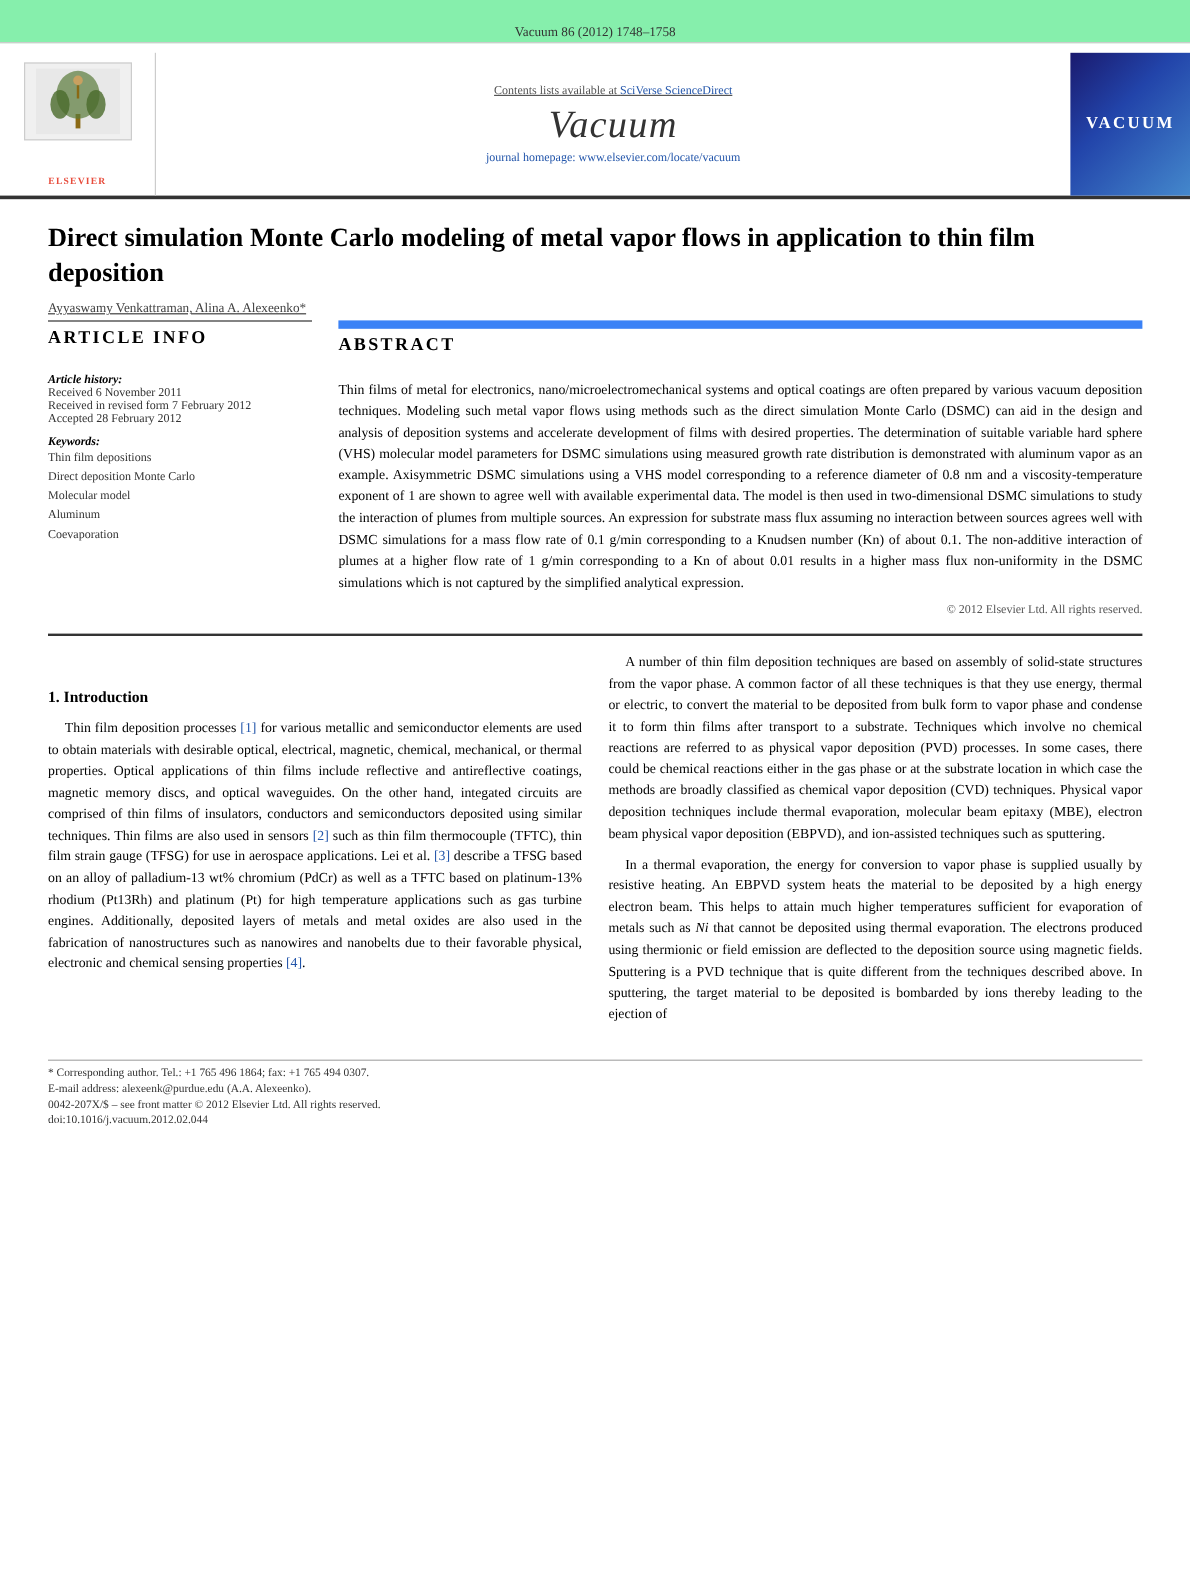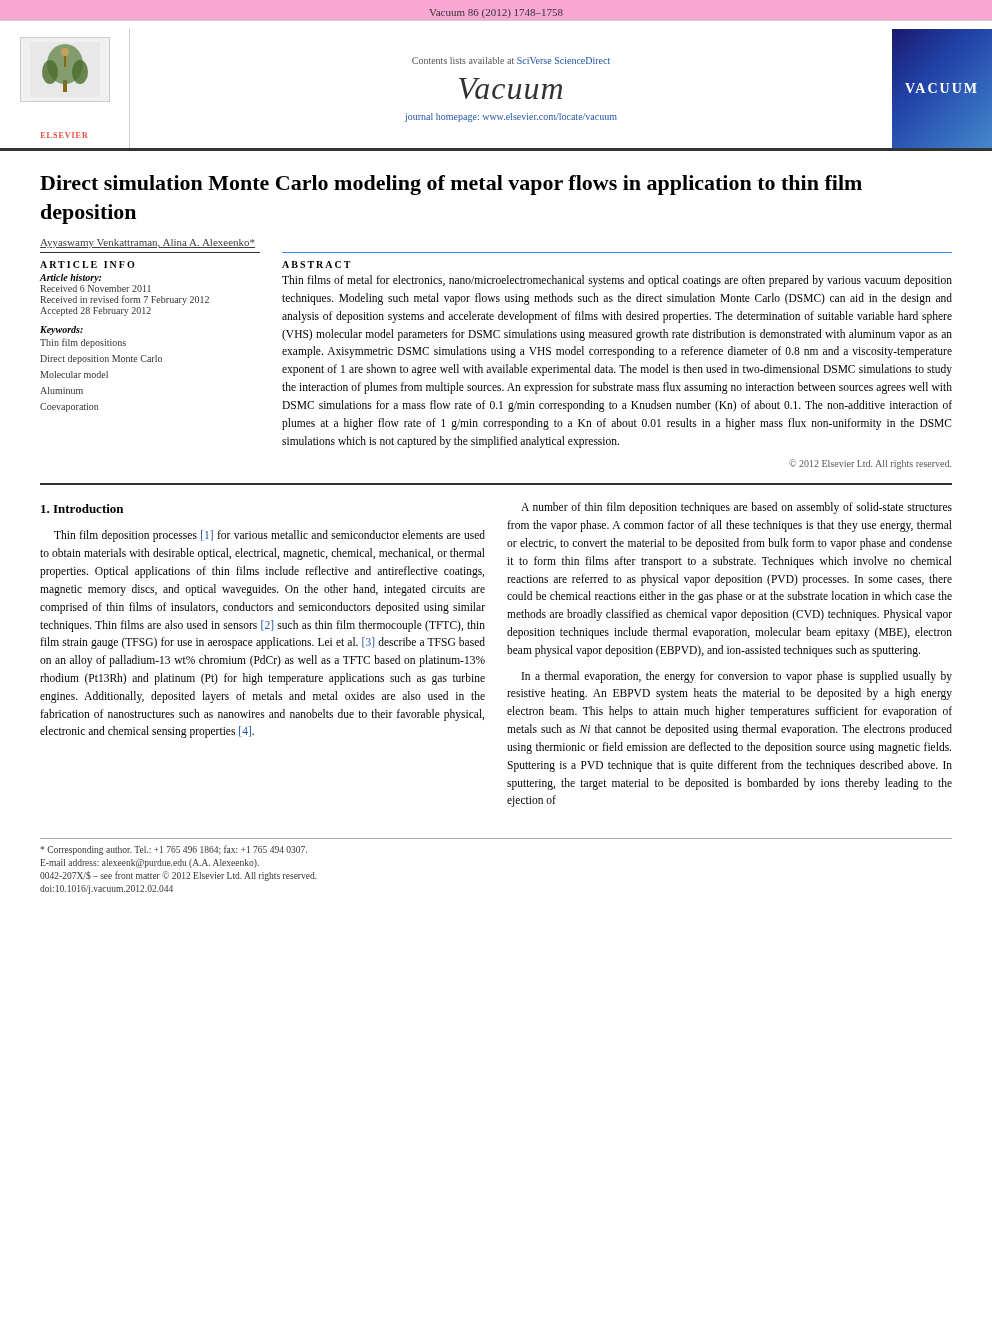--- a/index.html
+++ b/index.html
@@ -6,23 +6,23 @@
     body {
       font-family: 'Times New Roman', Times, serif;
       background: #fff;
       width: 992px;
       min-height: 1323px;
       font-size: 13px;
       color: #000;
     }
     
     .top-bar {
-      background: #f9a8d4;
+      background: #86efac;
       text-align: center;
-      padding: 6px 0 2px 0;
+      padding: 21px 0 2px 0;
       font-size: 11px;
       color: #333;
       border-bottom: 1px solid #ccc;
     }
     
     .journal-header {
       display: flex;
       align-items: stretch;
       border-bottom: 3px solid #333;
       padding: 8px 0 0 0;
@@ -64,20 +64,21 @@
       display: flex;
       flex-direction: column;
       align-items: center;
       justify-content: center;
       padding: 8px 20px;
     }
     .sciverse-text {
       font-size: 10px;
       color: #555;
       margin-bottom: 4px;
+      text-decoration: underline;
     }
     .sciverse-link {
       color: #2255aa;
       text-decoration: none;
     }
     .journal-name-big {
       font-size: 32px;
       font-style: italic;
       color: #333;
       font-weight: normal;
@@ -144,26 +145,26 @@
     .col-right {
       flex: 1;
     }
     
     .article-info-section {
       border-top: 1px solid #333;
       padding-top: 6px;
       margin-bottom: 10px;
     }
     .section-label {
-      font-size: 10px;
+      font-size: 15px;
       font-weight: bold;
       letter-spacing: 2px;
       text-transform: uppercase;
       color: #000;
-      margin-bottom: 2px;
+      margin-bottom: 20px;
     }
     .info-block {
       margin-bottom: 8px;
     }
     .info-label {
       font-size: 10px;
       font-style: italic;
       font-weight: bold;
       color: #000;
     }
@@ -171,21 +172,21 @@
       font-size: 10px;
       color: #333;
     }
     .keywords-list {
       font-size: 10px;
       color: #333;
       line-height: 1.6;
     }
     
     .abstract-section {
-      border-top: 1px solid #3b82f6;
+      border-top: 7px solid #3b82f6;
       padding-top: 6px;
     }
     .abstract-text {
       font-size: 11.5px;
       line-height: 1.55;
       color: #000;
       text-align: justify;
     }
     .copyright-line {
       font-size: 10px;
@@ -209,20 +210,21 @@
       font-size: 11.5px;
       line-height: 1.55;
       color: #000;
       text-align: justify;
     }
     .section-heading {
       font-size: 13px;
       font-weight: bold;
       color: #000;
       margin-bottom: 8px;
+      margin-top: 27px;
     }
     .body-para {
       margin-bottom: 8px;
       text-indent: 14px;
     }
     .body-ref {
       color: #2255aa;
     }
     
     .footnote-area {

